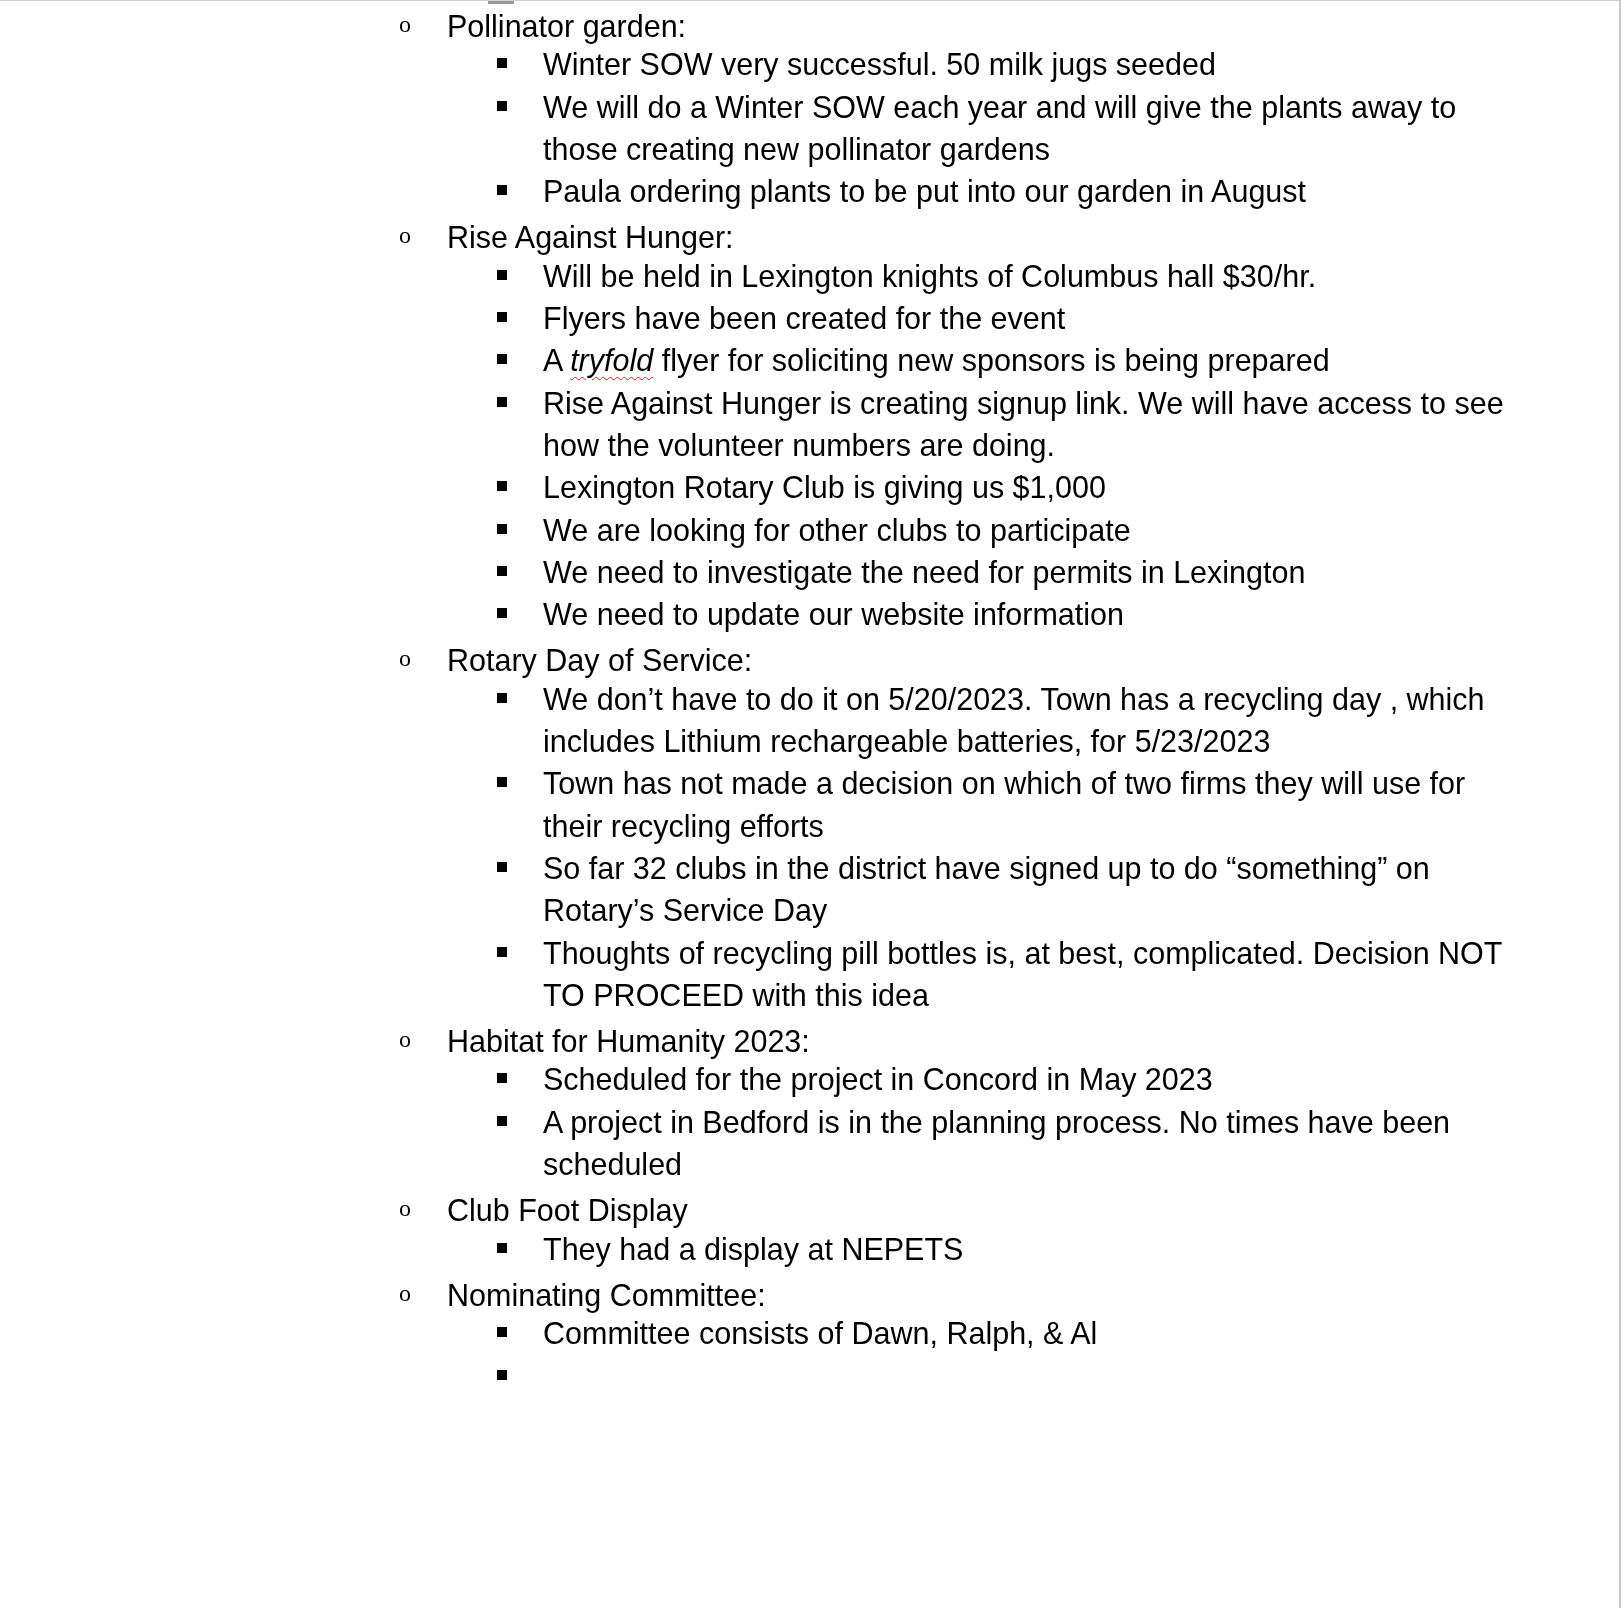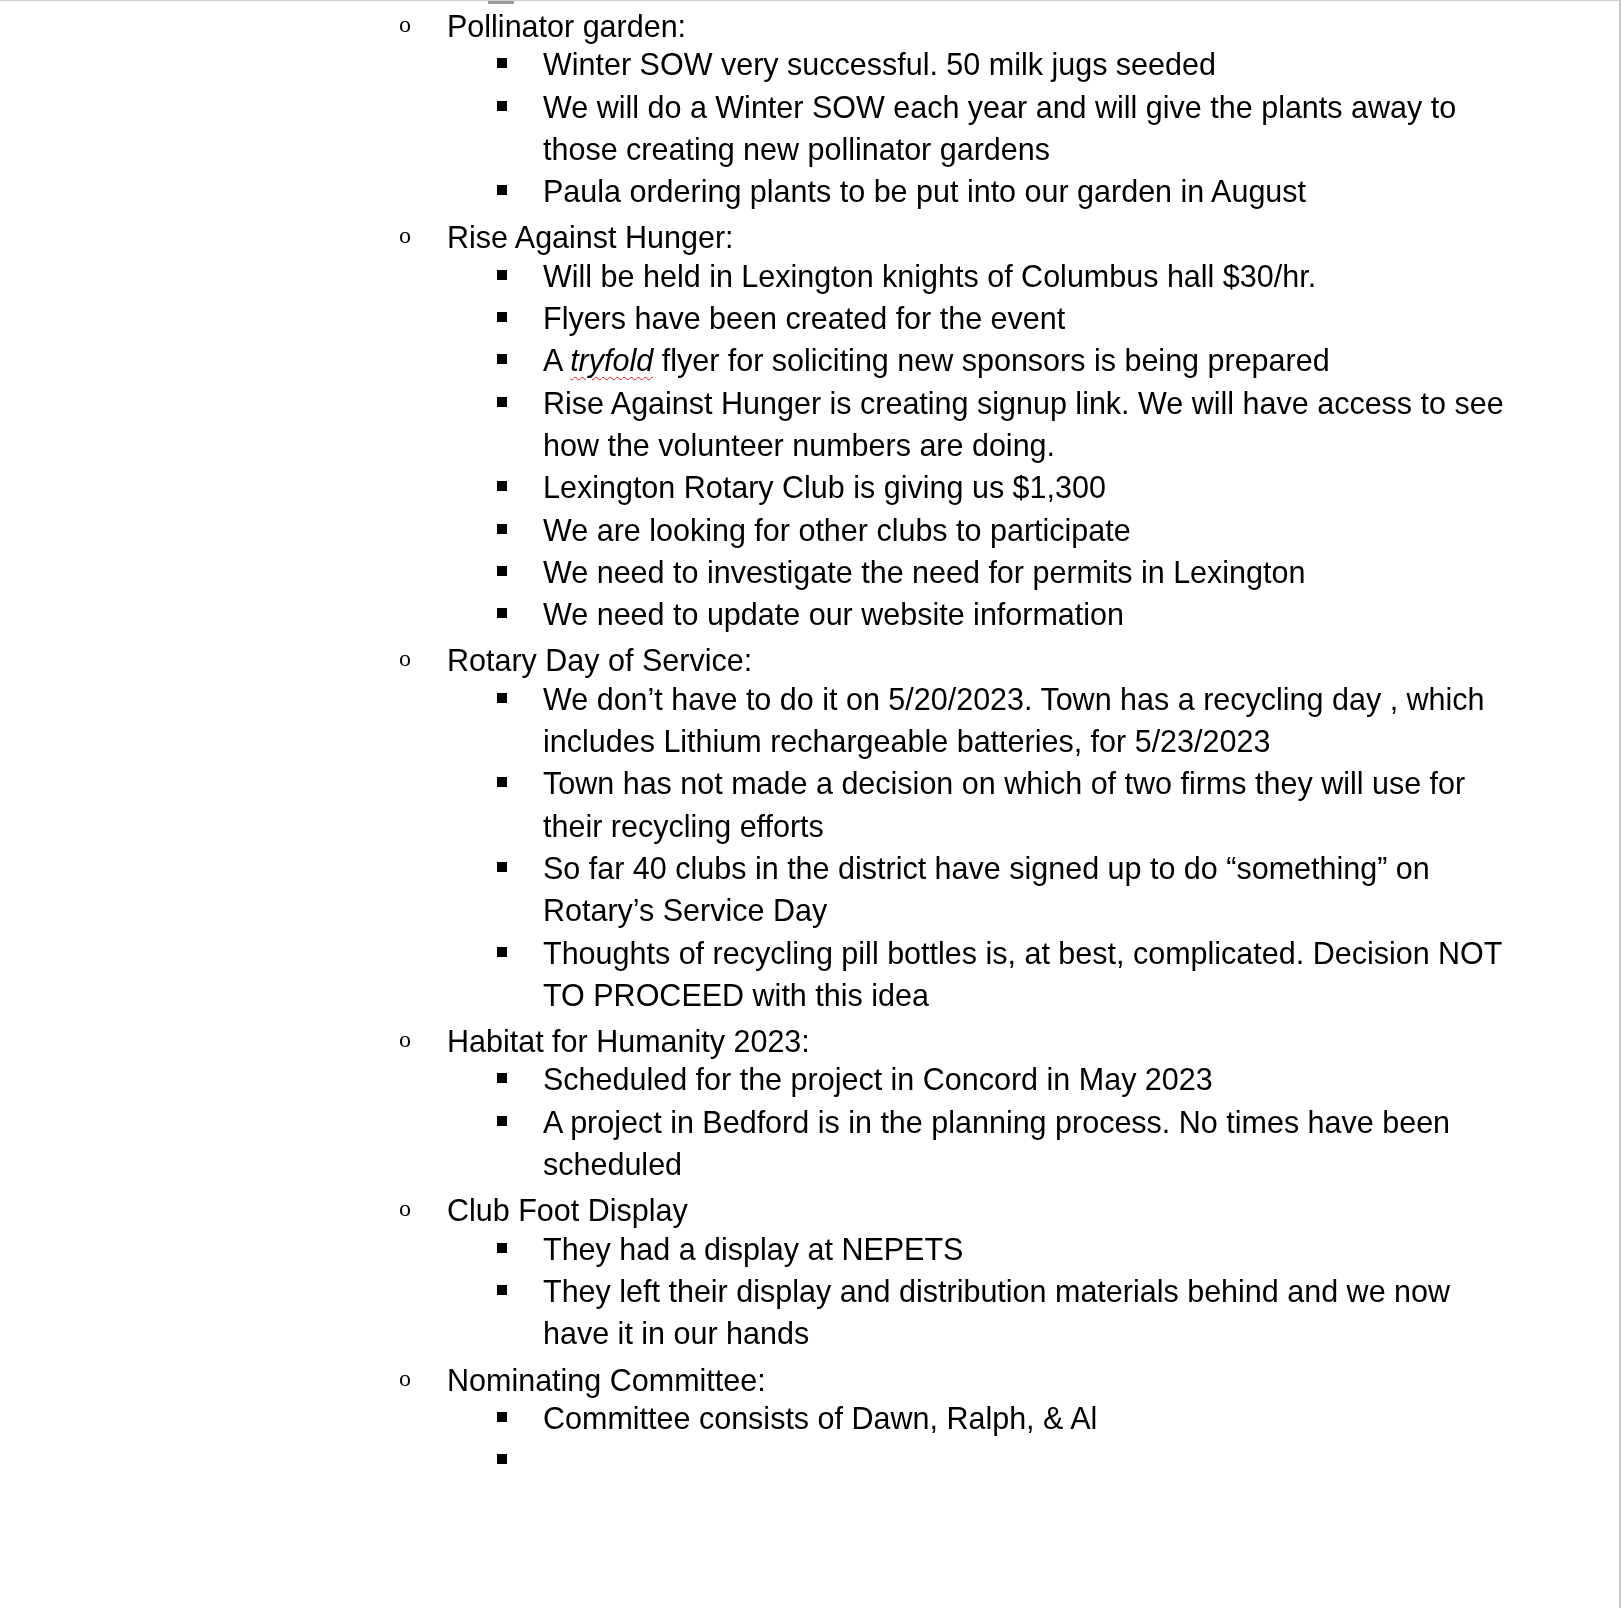--- a/index.html
+++ b/index.html
@@ -128,21 +128,21 @@
         <div class="l3">
           <span class="marker"></span>
           <span class="text"><span>A </span><span class="spell">tryfold</span><span> flyer for soliciting new sponsors is being prepared</span></span>
         </div>
         <div class="l3">
           <span class="marker"></span>
           <span class="text">Rise Against Hunger is creating signup link. We will have access to see how the volunteer numbers are doing.</span>
         </div>
         <div class="l3">
           <span class="marker"></span>
-          <span class="text">Lexington Rotary Club is giving us $1,300</span>
+          <span class="text">Lexington Rotary Club is giving us $1,000</span>
         </div>
         <div class="l3">
           <span class="marker"></span>
           <span class="text">We are looking for other clubs to participate</span>
         </div>
         <div class="l3">
           <span class="marker"></span>
           <span class="text">We need to investigate the need for permits in Lexington</span>
         </div>
         <div class="l3">
@@ -161,21 +161,21 @@
         <div class="l3">
           <span class="marker"></span>
           <span class="text">We don’t have to do it on 5/20/2023. Town has a recycling day , which includes Lithium rechargeable batteries, for 5/23/2023</span>
         </div>
         <div class="l3">
           <span class="marker"></span>
           <span class="text">Town has not made a decision on which of two firms they will use for their recycling efforts</span>
         </div>
         <div class="l3">
           <span class="marker"></span>
-          <span class="text">So far 40 clubs in the district have signed up to do “something” on Rotary’s Service Day</span>
+          <span class="text">So far 32 clubs in the district have signed up to do “something” on Rotary’s Service Day</span>
         </div>
         <div class="l3">
           <span class="marker"></span>
           <span class="text">Thoughts of recycling pill bottles is, at best, complicated. Decision NOT TO PROCEED with this idea</span>
         </div>
       </div>
       <div class="section">
         <div class="l2">
           <span class="marker">o</span>
           <span class="text">Habitat for Humanity 2023:</span>
@@ -190,24 +190,20 @@
         </div>
       </div>
       <div class="section">
         <div class="l2">
           <span class="marker">o</span>
           <span class="text">Club Foot Display</span>
         </div>
         <div class="l3">
           <span class="marker"></span>
           <span class="text">They had a display at NEPETS</span>
-        </div>
-        <div class="l3">
-          <span class="marker"></span>
-          <span class="text">They left their display and distribution materials behind and we now have it in our hands</span>
         </div>
       </div>
       <div class="section">
         <div class="l2">
           <span class="marker">o</span>
           <span class="text">Nominating Committee:</span>
         </div>
         <div class="l3">
           <span class="marker"></span>
           <span class="text">Committee consists of Dawn, Ralph, &amp; Al</span>

